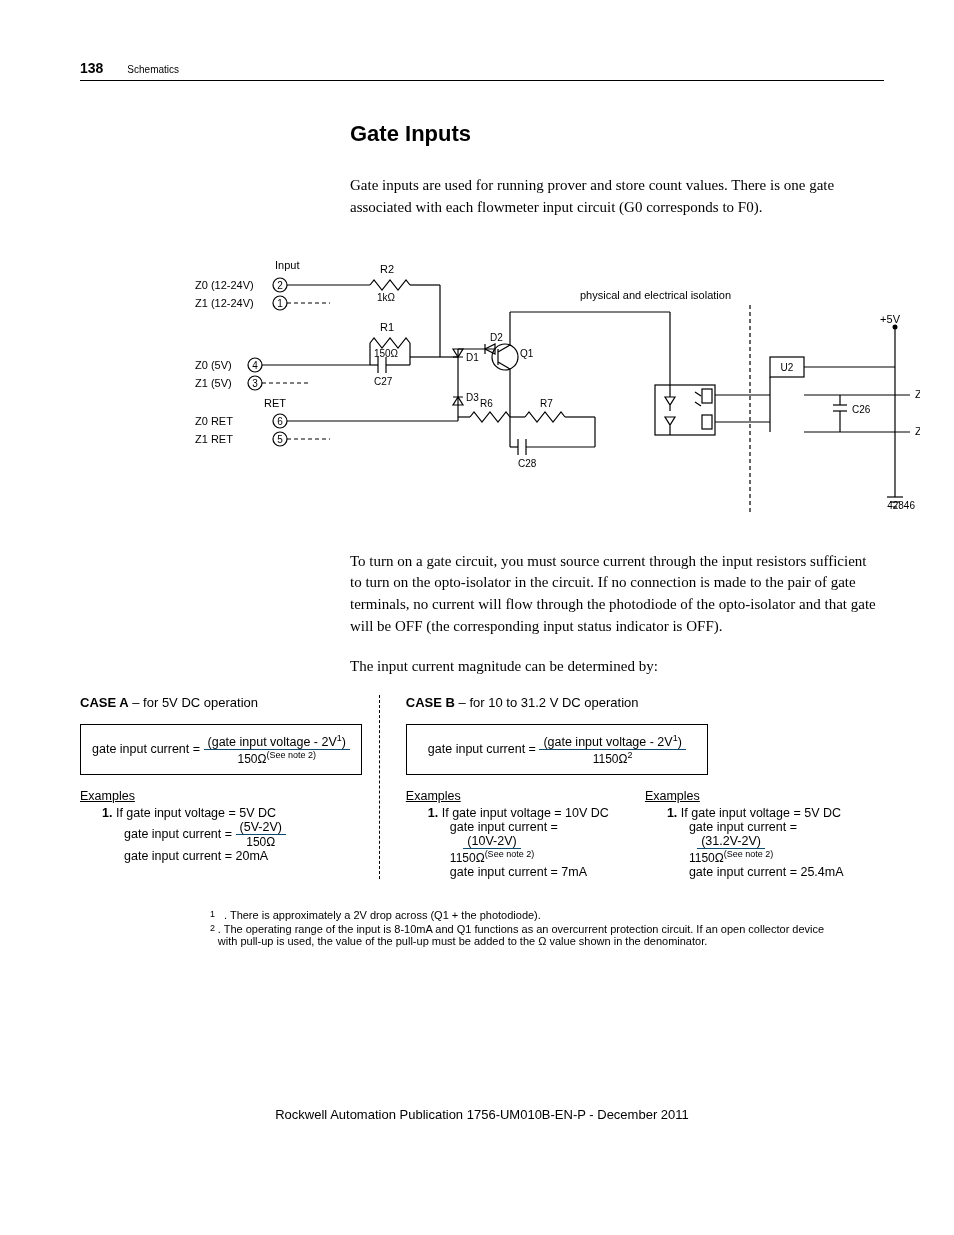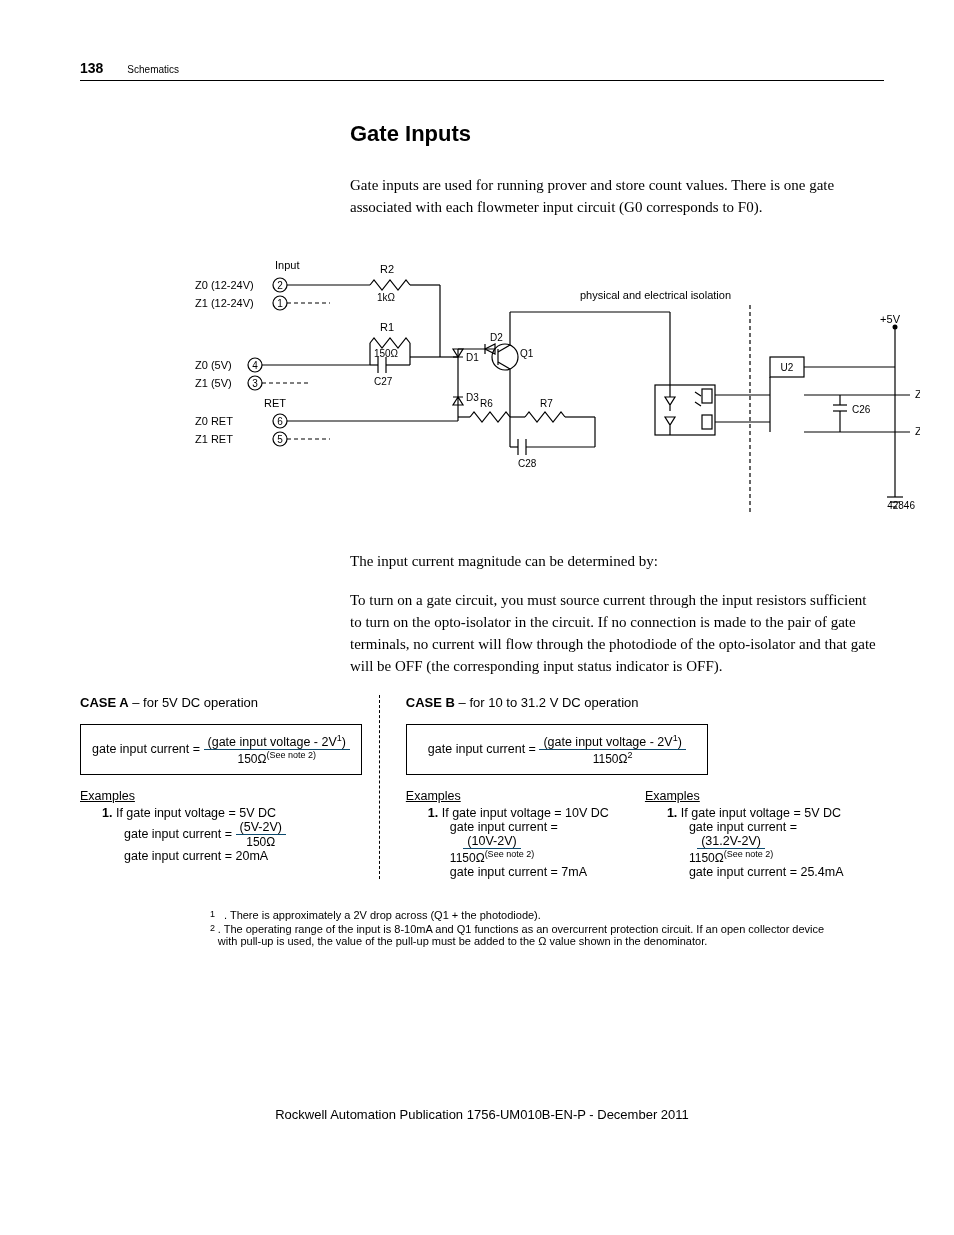--- a/index.html
+++ b/index.html
@@ -228,22 +228,22 @@
     <line class="l" x1="700" y1="154" x2="700" y2="175"></line>
     <text class="tsm" x="712" y="156">C26</text>
 
     <line class="l" x1="747" y1="240" x2="763" y2="240"></line>
     <line class="l" x1="750" y1="245" x2="760" y2="245"></line>
     <line class="l" x1="753" y1="250" x2="757" y2="250"></line>
 
     <text class="tsm" x="775" y="252" text-anchor="end">42846</text>
   </svg>
 
+  <div class="body-p">To turn on a gate circuit, you must source current through the input resistors sufficient to turn on the opto-isolator in the circuit. If no connection is made to the pair of gate terminals, no current will flow through the photodiode of the opto-isolator and that gate will be OFF (the corresponding input status indicator is OFF).</div>
   <div class="body-p">The input current magnitude can be determined by:</div>
-  <div class="body-p">To turn on a gate circuit, you must source current through the input resistors sufficient to turn on the opto-isolator in the circuit. If no connection is made to the pair of gate terminals, no current will flow through the photodiode of the opto-isolator and that gate will be OFF (the corresponding input status indicator is OFF).</div>
 
   <div class="cases">
 
     <div class="caseA">
       <div class="case-title">
         <b>CASE A</b><span> – for 5V DC operation</span>
       </div>
       <div class="formula-box">
         <span>gate input current = </span>
         <span class="frac-wrap">

